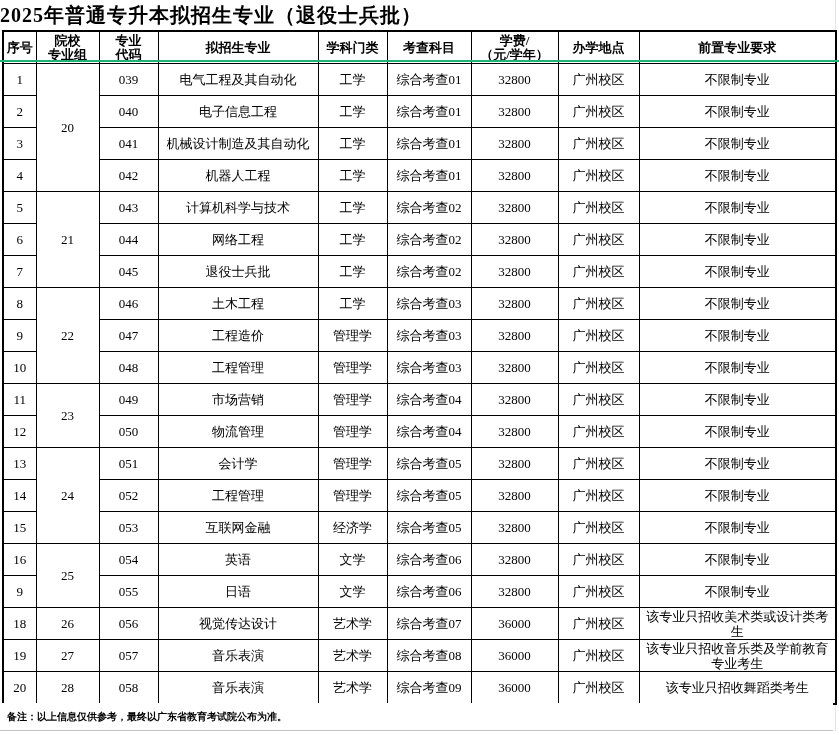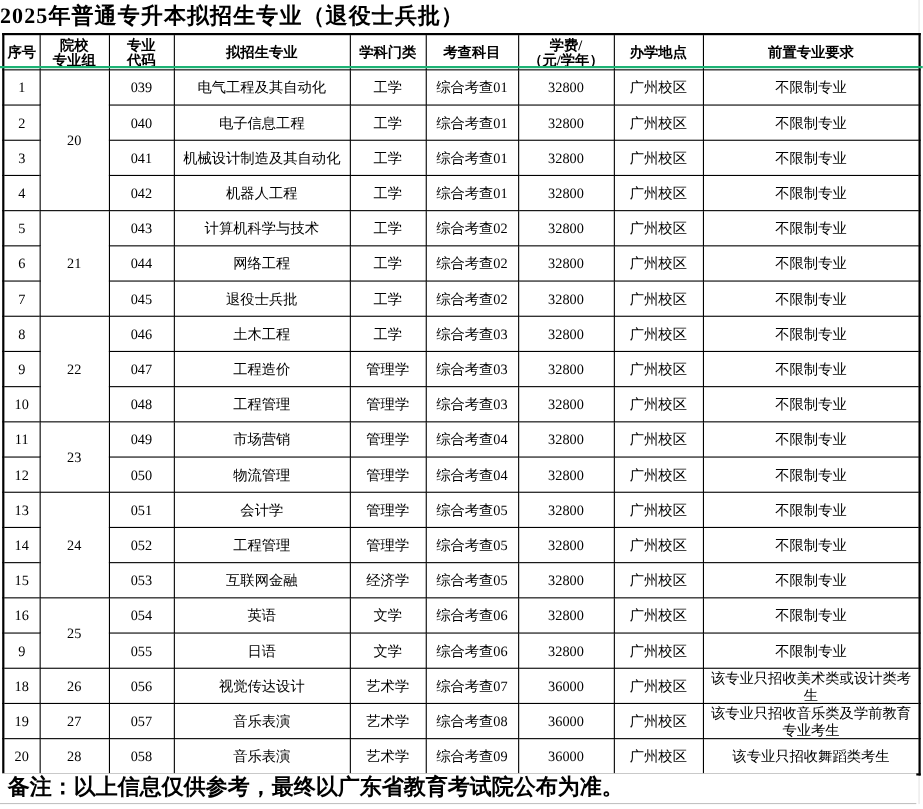--- a/index.html
+++ b/index.html
@@ -35,21 +35,21 @@
   .freeze-line{
     position:absolute;left:0;top:60px;width:839px;height:2px;
     z-index:3;
   }
   .gridline-right{
     position:absolute;left:835px;top:0;width:1px;height:731px;
     background:#e5e5e5;z-index:0;
   }
   .footer-note{
     position:absolute;left:0;top:703px;width:826px;height:27px;
-    line-height:27px;font-size:20px;font-weight:bold;text-align:left;
+    line-height:27px;font-size:10px;font-weight:bold;text-align:left;
     padding-left:7px;
     border-bottom:1px solid #c2c2c2;
     background:#fff;
   }
 </style>
 </head>
 <body>
 
 <div class="page">
 

